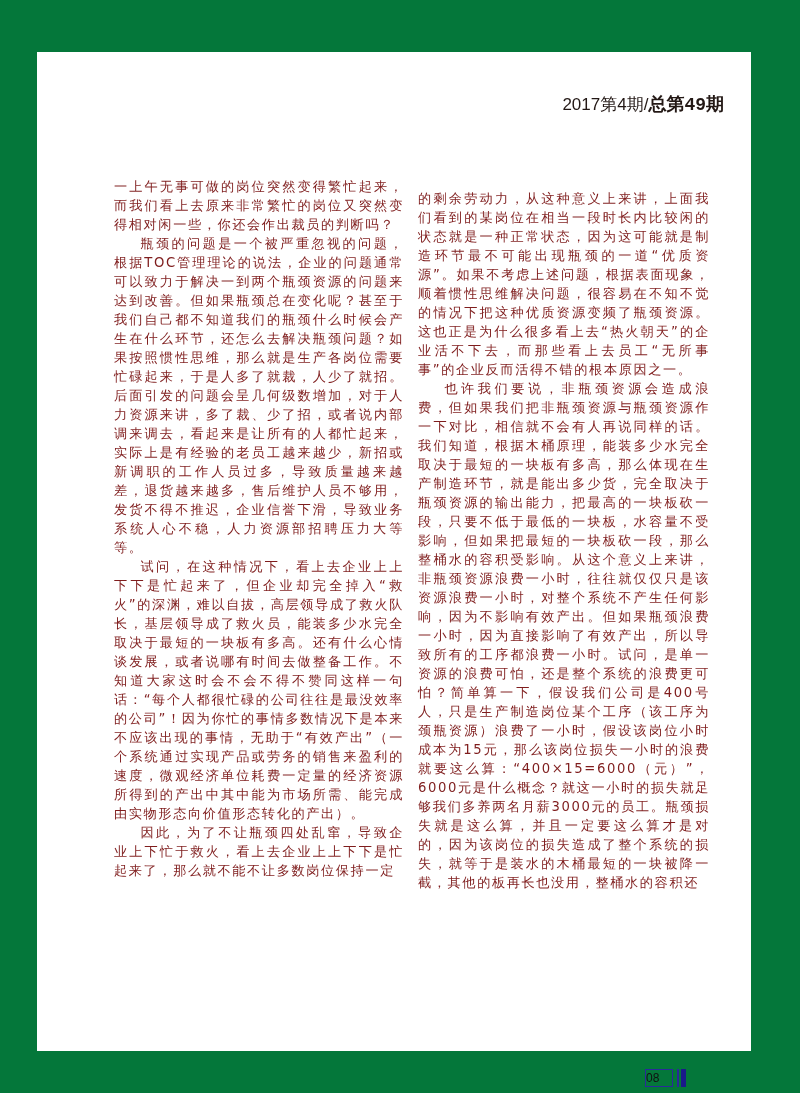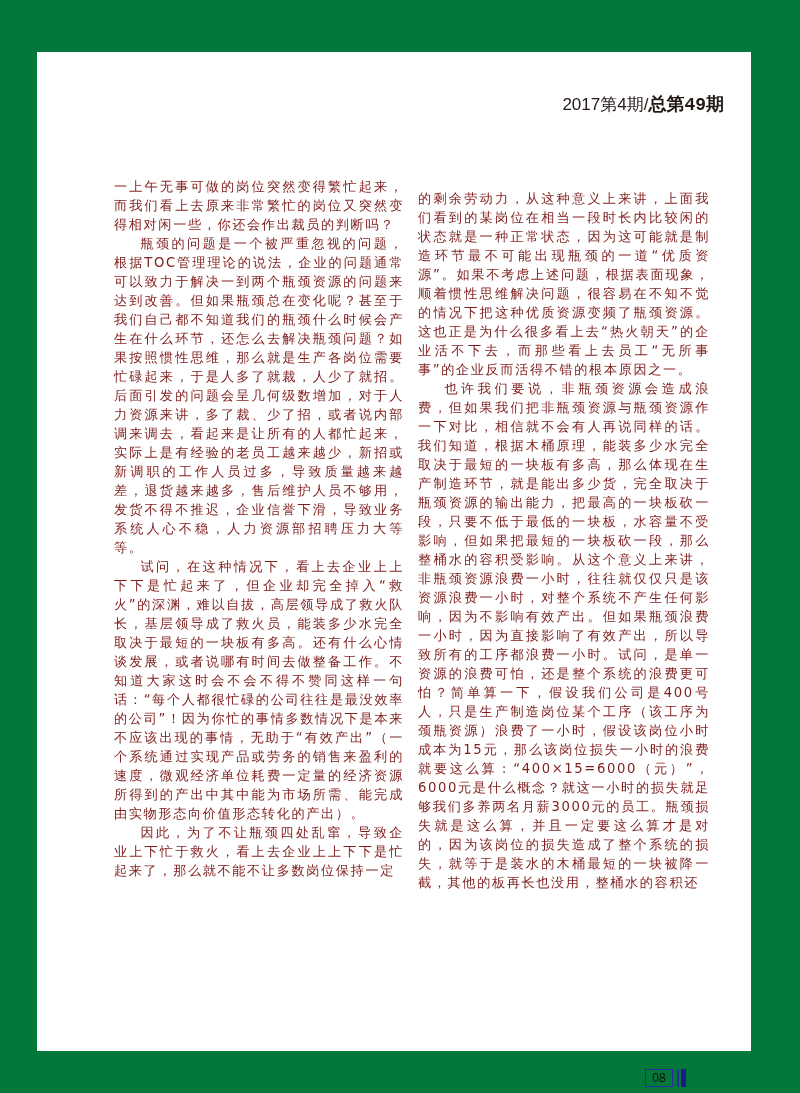--- a/index.html
+++ b/index.html
@@ -21,21 +21,21 @@
   }
   .column p { margin:0; text-indent:0; }
   .column p.indent { text-indent:2em; }
   .col-left { left:77px; }
   .col-right { left:381px; width:292px;margin-top:12px; }
   .page-num-wrap {
     position:absolute; left:608px; top:1017px; display:flex; align-items:center; gap:2px;
   }
   .page-num {
     border:1px solid #2a2a9a; width:26px; height:16px; font-size:12px; line-height:16px;
-    text-align:center; color:#111; font-family:"Liberation Sans", sans-serif;
+    text-align:left; color:#111; font-family:"Liberation Sans", sans-serif;
   }
   .bar-thin { width:2px; height:18px; background:#2a2a9a; margin-left:2px; }
   .bar-thick { width:5px; height:18px; background:#1a1a8a; }
 </style>
 </head>
 <body>
 
 <div class="page">
   <div class="issue-header">
     <span>2017第4期/</span><span class="bold">总第49期</span>

